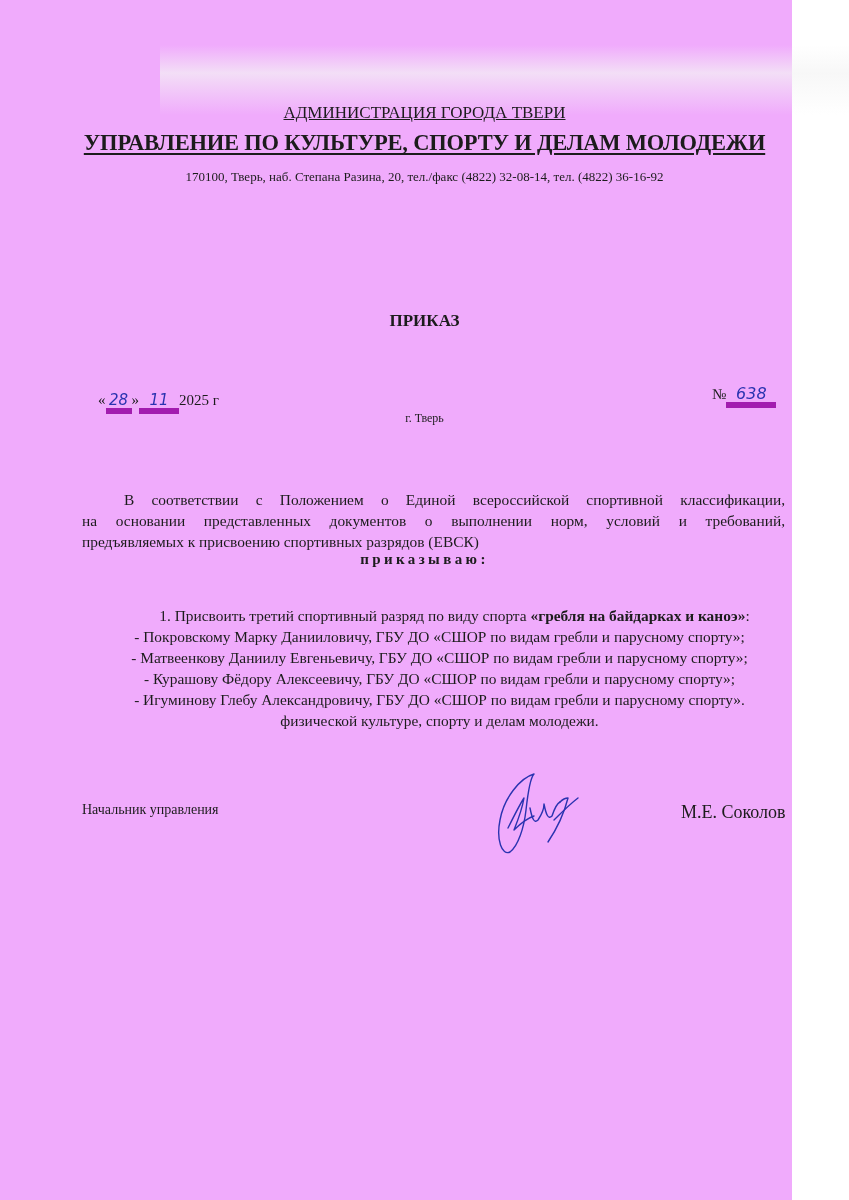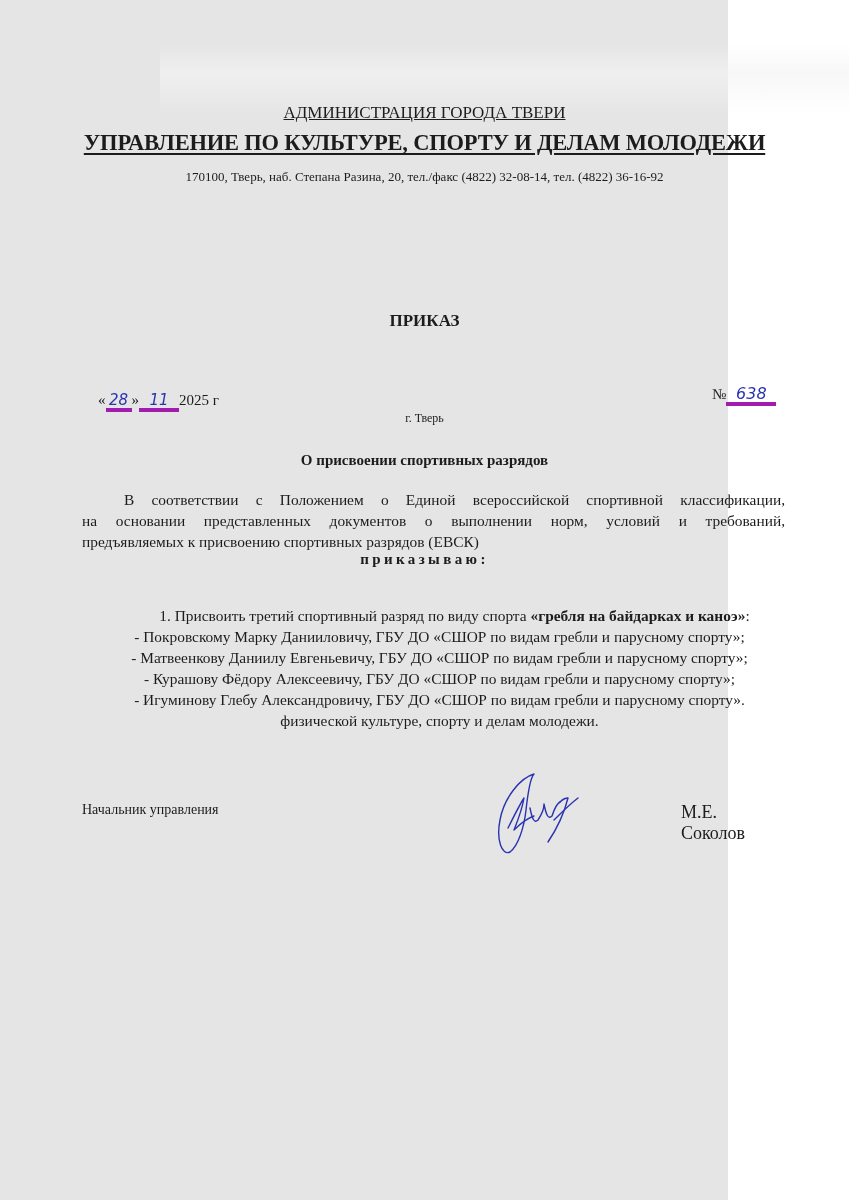--- a/index.html
+++ b/index.html
@@ -11,22 +11,22 @@
     width: 849px;
     height: 1200px;
     position: relative;
     overflow: hidden;
     font-family: "Liberation Serif", "DejaVu Serif", serif;
     color: #1c1c1c;
   }
   .page {
     position: absolute;
     left: 0; top: 0;
-    width: 728px; height: 1200px;
-    background: #e5e5e5;
+    width: 792px; height: 1200px;
+    background: #f0abfc;
   }
   .scan-smudge {
     position: absolute;
     left: 160px; top: 45px;
     width: 690px; height: 70px;
     background: linear-gradient(180deg, rgba(240,240,240,0.0), rgba(244,244,244,0.7) 40%, rgba(244,244,244,0.0));
   }
   .center { position: absolute; left: 0; width: 849px; text-align: center; }
   .admin-title {
     top: 103px;
@@ -60,21 +60,21 @@
   }
   .hand {
     font-family: "DejaVu Sans", sans-serif;
     color: #2a33b0;
     font-size: 15px;
     font-style: italic;
     font-weight: normal;
   }
   .blank {
     display: inline-block;
-    border-bottom: 4px solid #a21caf;
+    border-bottom: 6px solid #a21caf;
     text-align: center;
     line-height: 15px;
   }
   .number-line {
     position: absolute;
     left: 712px; top: 386px;
     font-size: 15px;
     white-space: nowrap;
   }
   .city {
@@ -141,21 +141,20 @@
 
   <div class="date-line">
     <span>«</span><span class="blank" style="width:26px;"><span class="hand">28</span></span><span>»</span><span class="blank" style="width:40px;"><span class="hand">11</span></span><span>2025 г</span>
   </div>
 
   <div class="number-line">
     <span>№</span><span class="blank" style="width:50px;"><span class="hand" style="font-size:16px;">638</span></span>
   </div>
 
   <div class="center city">г. Тверь</div>
-  <div class="center subject">О присвоении спортивных разрядов</div>
 
   <div class="para preamble">
     <div style="text-align:justify; text-align-last:justify;"><span class="indent"></span><span>В соответствии с Положением о Единой всероссийской спортивной классификации,</span></div>
     <div style="text-align:justify; text-align-last:justify;">на основании представленных документов о выполнении норм, условий и требований,</div>
     <div>предъявляемых к присвоению спортивных разрядов (ЕВСК)</div>
   </div>
 
   <div class="center orders-word">приказываю:</div>
 
   <div class="items">

